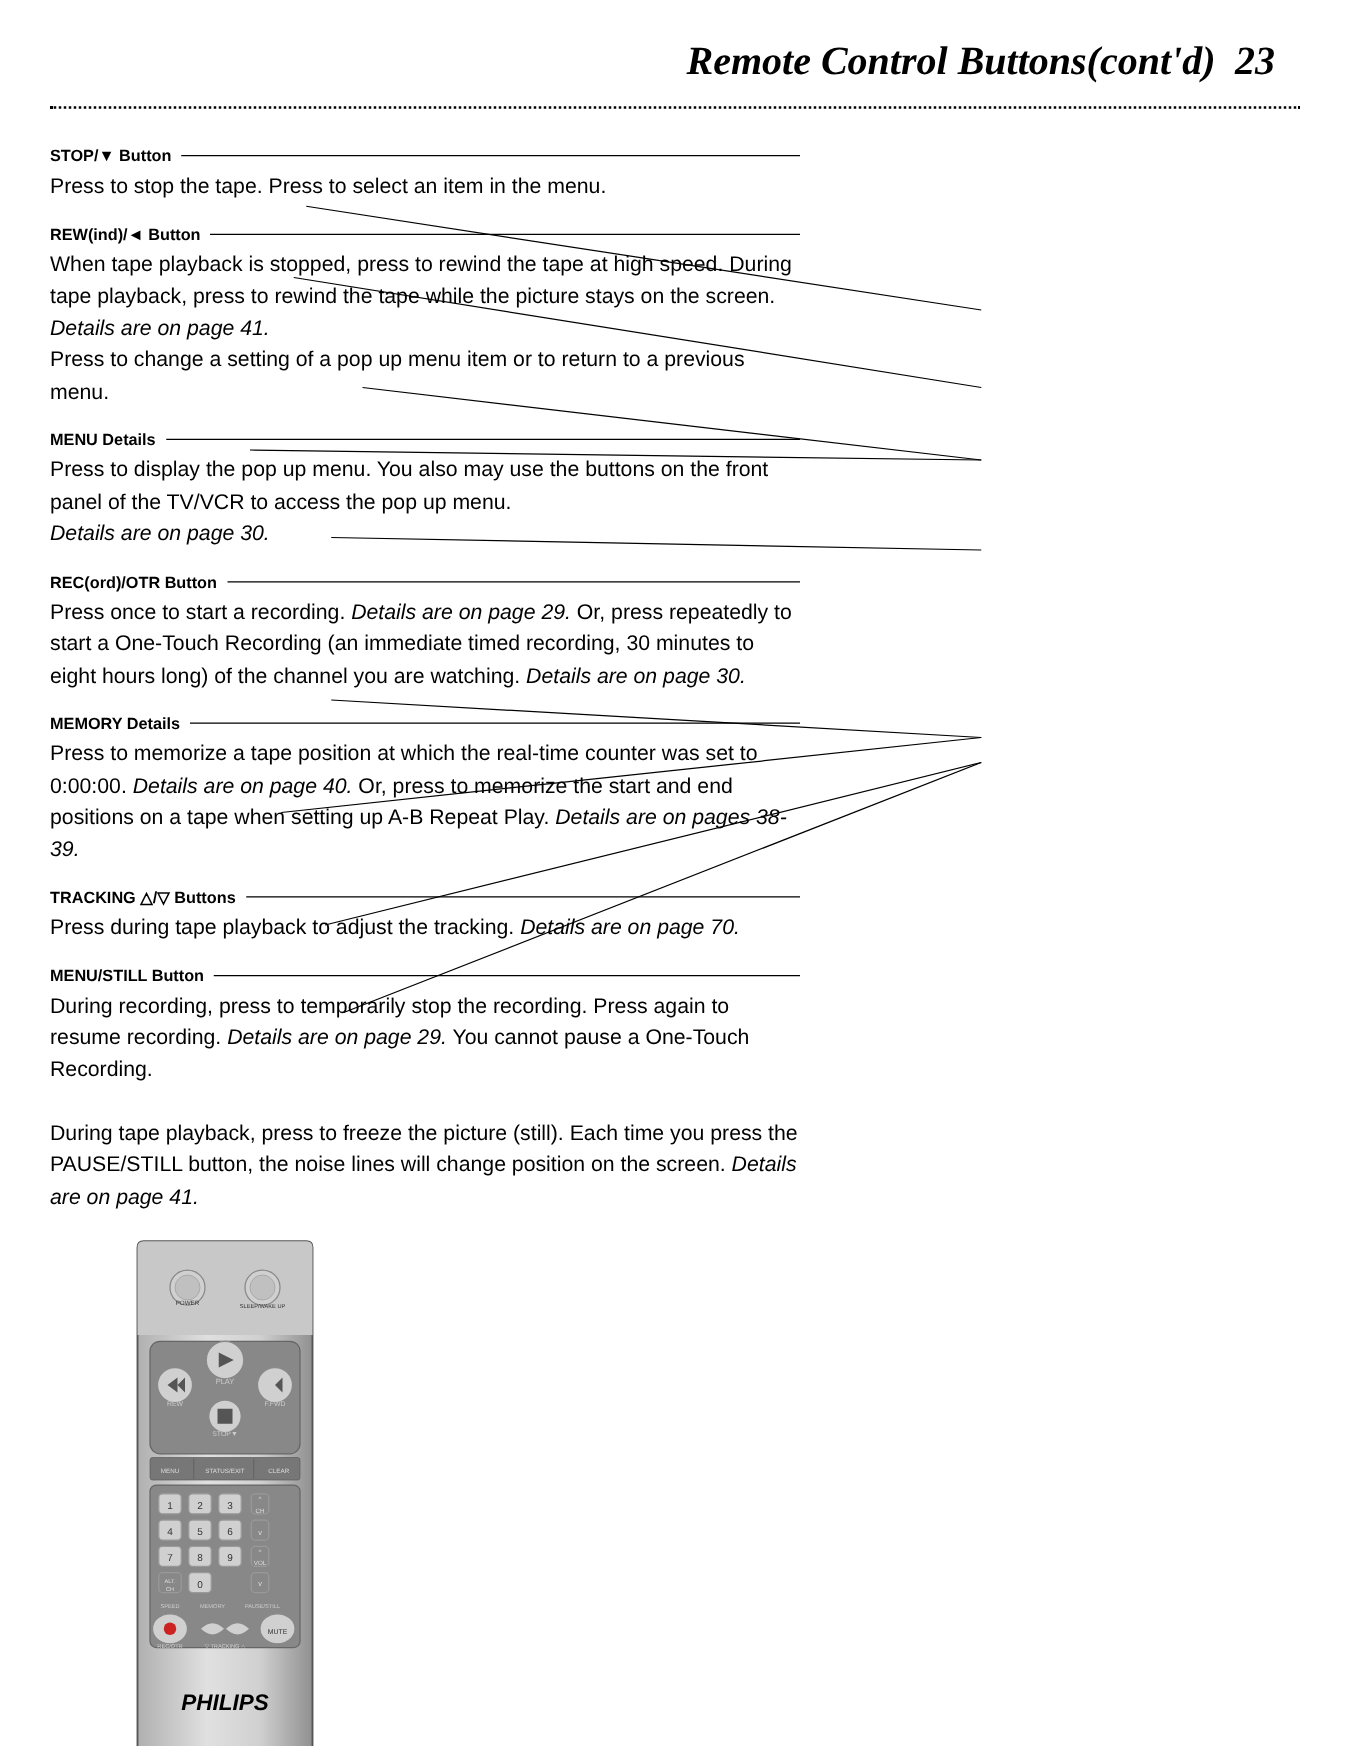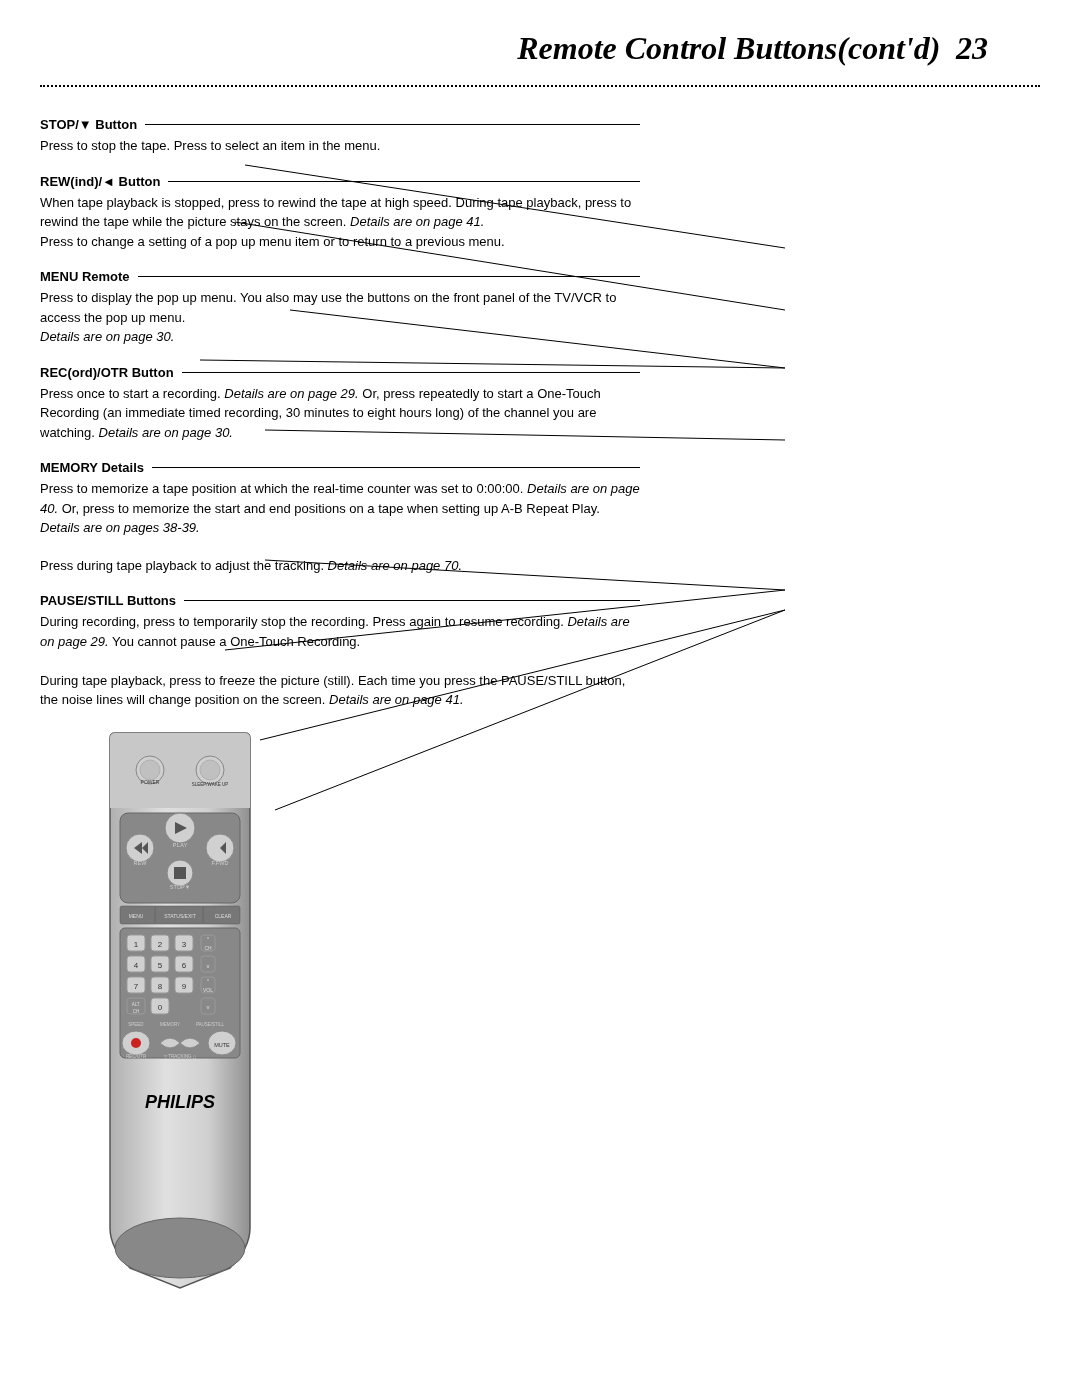--- a/index.html
+++ b/index.html
@@ -9,21 +9,21 @@
       background: #fff;
       font-family: Arial, Helvetica, sans-serif;
       font-size: 13px;
       color: #000;
       position: relative;
     }
 
     
     .page-header {
       text-align: right;
-      padding: 30px 92px 10px 60px;
+      padding: 30px 60px 10px 60px;
     }
     .page-title {
       font-family: Georgia, 'Times New Roman', serif;
       font-size: 32px;
       font-style: italic;
       font-weight: bold;
       color: #000;
     }
 
     
@@ -72,21 +72,21 @@
     }
 
     .section-title::after {
       content: '';
       flex: 1;
       border-bottom: 1px solid #000;
       margin-left: 8px;
     }
 
     .section-body {
-      font-size: 13px;
+      font-size: 17px;
       line-height: 1.5;
     }
 
     .section-body em {
     }
 
     
     .remote-wrap {
       position: relative;
       width: 240px;
@@ -126,21 +126,21 @@
       </div>
       <div class="section-body">
         When tape playback is stopped, press to rewind the tape at high speed.  During tape playback, press to rewind the tape while the picture stays on the screen. <em>Details are on page 41.</em><br>
         Press to change a setting of a pop up menu item or to return to a previous menu.
       </div>
     </div>
 
 
     <div class="section">
       <div class="section-title">
-        <span>MENU Remote</span>
+        <span>MENU Details</span>
       </div>
       <div class="section-body">
         Press to display the pop up menu. You also may use the buttons on the front panel of the TV/VCR to access the pop up menu.<br>
         <em>Details are on page 30.</em>
       </div>
     </div>
 
     <div class="section">
     </div>
 
@@ -156,28 +156,31 @@
     <div class="section">
       <div class="section-title">
         <span>MEMORY Details</span>
       </div>
       <div class="section-body">
         Press to memorize a tape position at which the real-time counter was set to 0:00:00. <em>Details are on page 40.</em> Or, press to memorize the start and end positions on a tape when setting up A-B Repeat Play. <em>Details are on pages 38-39.</em>
       </div>
     </div>
 
     <div class="section">
+      <div class="section-title">
+        <span>TRACKING △/▽ Buttons</span>
+      </div>
       <div class="section-body">
         Press during tape playback to adjust the tracking. <em>Details are on page 70.</em>
       </div>
     </div>
 
     <div class="section">
       <div class="section-title">
-        <span>PAUSE/STILL Buttons</span>
+        <span>MENU/STILL Button</span>
       </div>
       <div class="section-body">
         During recording, press to temporarily stop the recording. Press again to resume recording. <em>Details are on page 29.</em> You cannot pause a One-Touch Recording.<br><br>
         During tape playback, press to freeze the picture (still). Each time you press the PAUSE/STILL button, the noise lines will change position on the screen. <em>Details are on page 41.</em>
       </div>
     </div>
 
   </div>
 
   <div class="remote-column">

